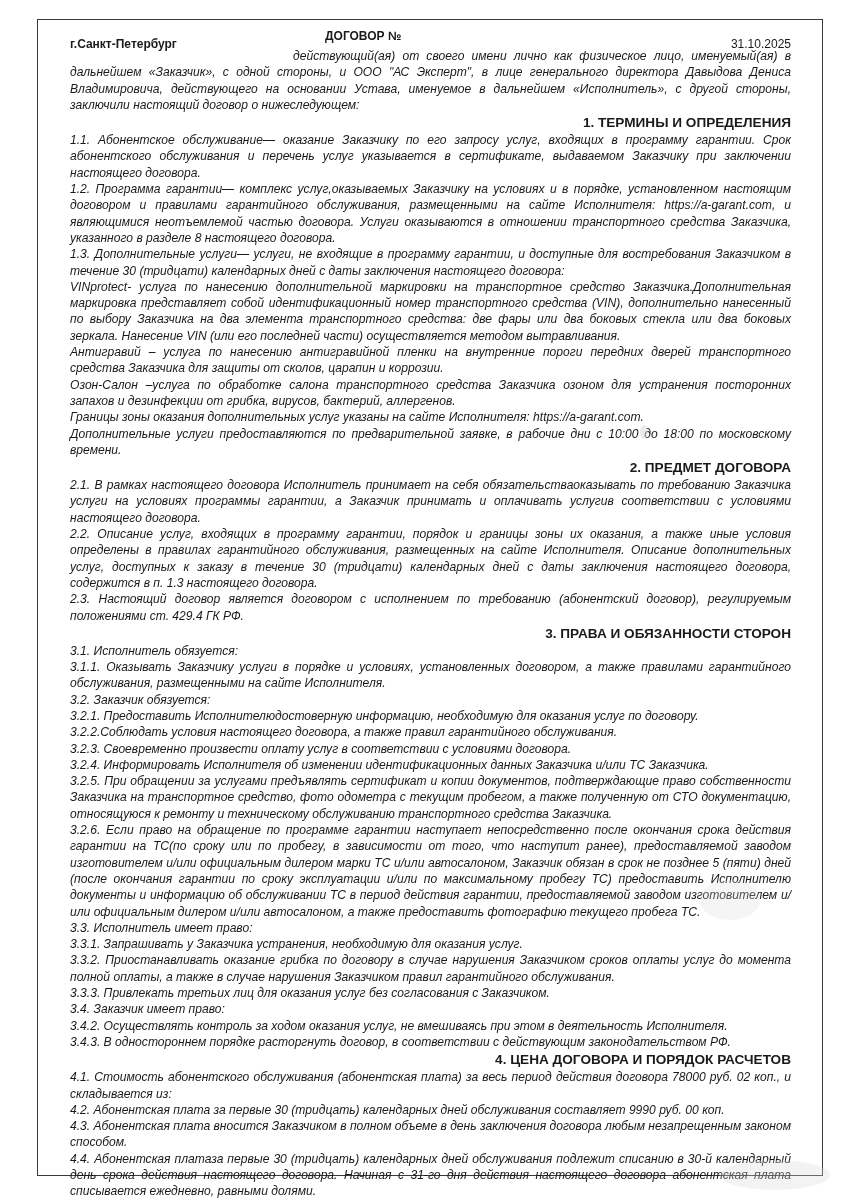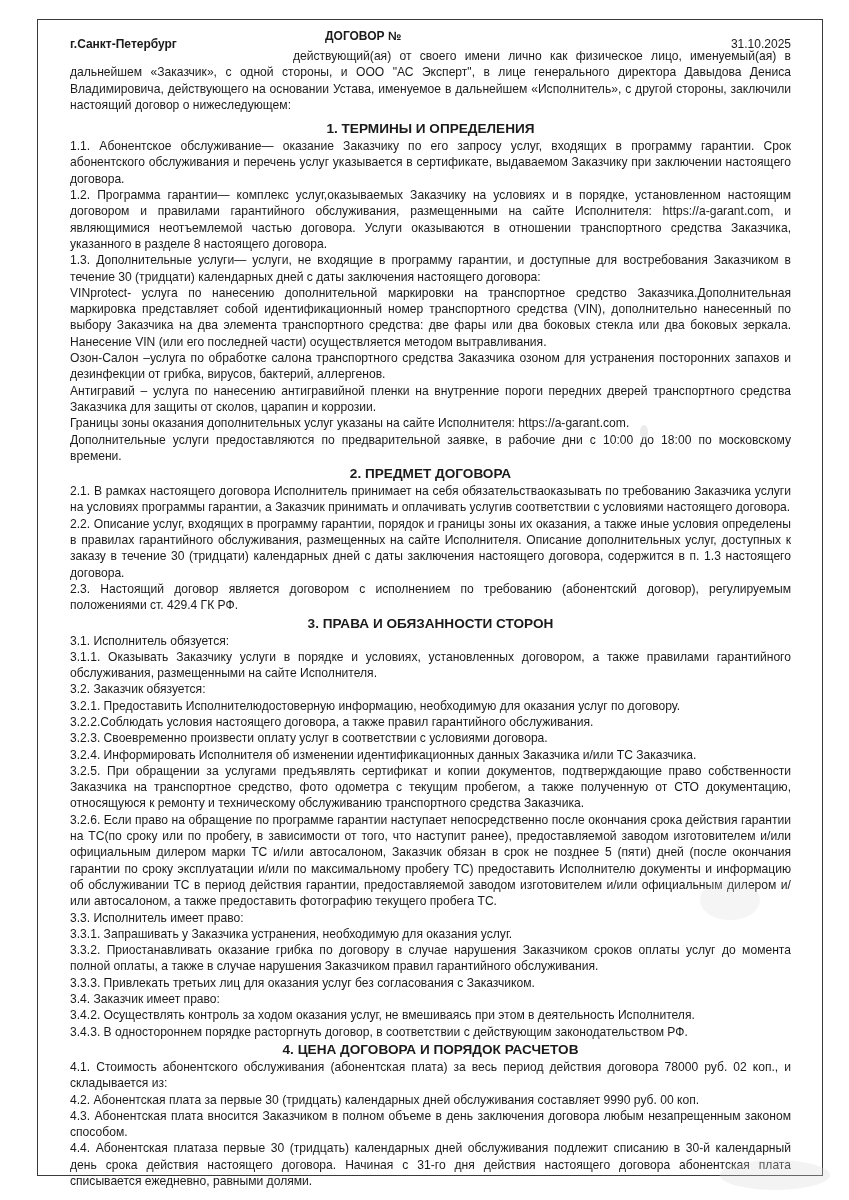--- a/index.html
+++ b/index.html
@@ -5,23 +5,23 @@
   html, body { margin:0; padding:0; background:#ffffff; }
   body { width:849px; height:1200px; position:relative; overflow:hidden;
          font-family:"Liberation Sans", sans-serif; color:#1a1a1a; }
   .page-frame { position:absolute; left:37px; top:19px; width:786px; height:1157px;
                 border:1.3px solid #3a3a3a; box-sizing:border-box; }
   .content { position:absolute; left:70px; top:24px; width:721px; font-size:12.1px; line-height:16.3px; }
   .hdr { position:relative; height:22px; }
   .city { position:absolute; left:0; top:12px; font-size:12px;font-weight:bold; }
   .title { position:absolute; left:255px; top:4px; font-weight:bold; font-size:12px; }
   .date { position:absolute; right:0; top:12px; font-size:12px; }
-  p { margin:0; text-align:justify; }
+  p { margin:0; text-align:justify;font-style:italic; }
   .indent-first { text-indent:223px; }
-  h2 { margin:8px 0 1px 0; font-size:13.6px; line-height:16px; text-align:center; font-weight:bold; }
+  h2 { margin:2px 0 1px 0; font-size:13.6px; line-height:16px; text-align:right; font-weight:bold; }
   .sp { margin-top:2px; }
   .noise { position:absolute; background:#d8d8d8; opacity:.5; border-radius:50%; }
 </style>
 </head>
 <body>
 
 <div class="page-frame"></div>
 
 <div class="content">
   <div class="hdr">
@@ -30,22 +30,22 @@
     <span class="date">31.10.2025</span>
   </div>
 
   <p class="indent-first sp">действующий(ая) от своего имени лично как физическое лицо, именуемый(ая) в дальнейшем «Заказчик», с одной стороны, и ООО "АС Эксперт", в лице генерального директора Давыдова Дениса Владимировича, действующего на основании Устава, именуемое в дальнейшем «Исполнитель», с другой стороны, заключили настоящий договор о нижеследующем:</p>
 
   <h2>1. ТЕРМИНЫ И ОПРЕДЕЛЕНИЯ</h2>
   <p>1.1. Абонентское обслуживание— оказание Заказчику по его запросу услуг, входящих в программу гарантии. Срок абонентского обслуживания и перечень услуг указывается в сертификате, выдаваемом Заказчику при заключении настоящего договора.</p>
   <p>1.2. Программа гарантии— комплекс услуг,оказываемых Заказчику на условиях и в порядке, установленном настоящим договором и правилами гарантийного обслуживания, размещенными на сайте Исполнителя: https://a-garant.com, и являющимися неотъемлемой частью договора. Услуги оказываются в отношении транспортного средства Заказчика, указанного в разделе 8 настоящего договора.</p>
   <p>1.3. Дополнительные услуги— услуги, не входящие в программу гарантии, и доступные для востребования Заказчиком в течение 30 (тридцати) календарных дней с даты заключения настоящего договора:</p>
   <p>VINprotect- услуга по нанесению дополнительной маркировки на транспортное средство Заказчика.Дополнительная маркировка представляет собой идентификационный номер транспортного средства (VIN), дополнительно нанесенный по выбору Заказчика на два элемента транспортного средства: две фары или два боковых стекла или два боковых зеркала. Нанесение VIN (или его последней части) осуществляется методом вытравливания.</p>
+  <p>Антигравий – услуга по нанесению антигравийной пленки на внутренние пороги передних дверей транспортного средства Заказчика для защиты от сколов, царапин и коррозии.</p>
   <p>Озон-Салон –услуга по обработке салона транспортного средства Заказчика озоном для устранения посторонних запахов и дезинфекции от грибка, вирусов, бактерий, аллергенов.</p>
-  <p>Антигравий – услуга по нанесению антигравийной пленки на внутренние пороги передних дверей транспортного средства Заказчика для защиты от сколов, царапин и коррозии.</p>
   <p>Границы зоны оказания дополнительных услуг указаны на сайте Исполнителя: https://a-garant.com.</p>
   <p>Дополнительные услуги предоставляются по предварительной заявке, в рабочие дни с 10:00 до 18:00 по московскому времени.</p>
 
   <h2 class="sp">2. ПРЕДМЕТ ДОГОВОРА</h2>
   <p>2.1. В рамках настоящего договора Исполнитель принимает на себя обязательстваоказывать по требованию Заказчика услуги на условиях программы гарантии, а Заказчик принимать и оплачивать услугив соответствии с условиями настоящего договора.</p>
   <p>2.2. Описание услуг, входящих в программу гарантии, порядок и границы зоны их оказания, а также иные условия определены в правилах гарантийного обслуживания, размещенных на сайте Исполнителя. Описание дополнительных услуг, доступных к заказу в течение 30 (тридцати) календарных дней с даты заключения настоящего договора, содержится в п. 1.3 настоящего договора.</p>
   <p>2.3. Настоящий договор является договором с исполнением по требованию (абонентский договор), регулируемым положениями ст. 429.4 ГК РФ.</p>
 
   <h2 class="sp">3. ПРАВА И ОБЯЗАННОСТИ СТОРОН</h2>
   <p>3.1. Исполнитель обязуется:</p>

